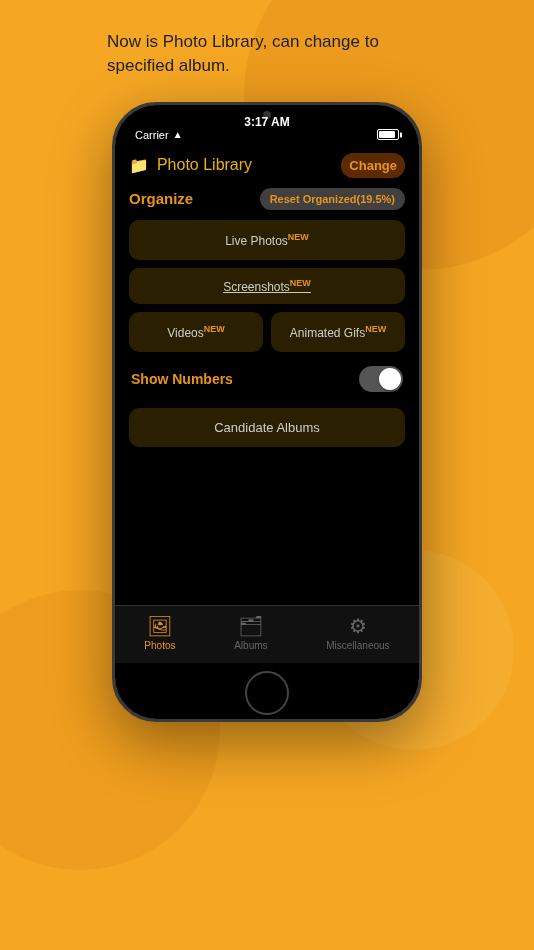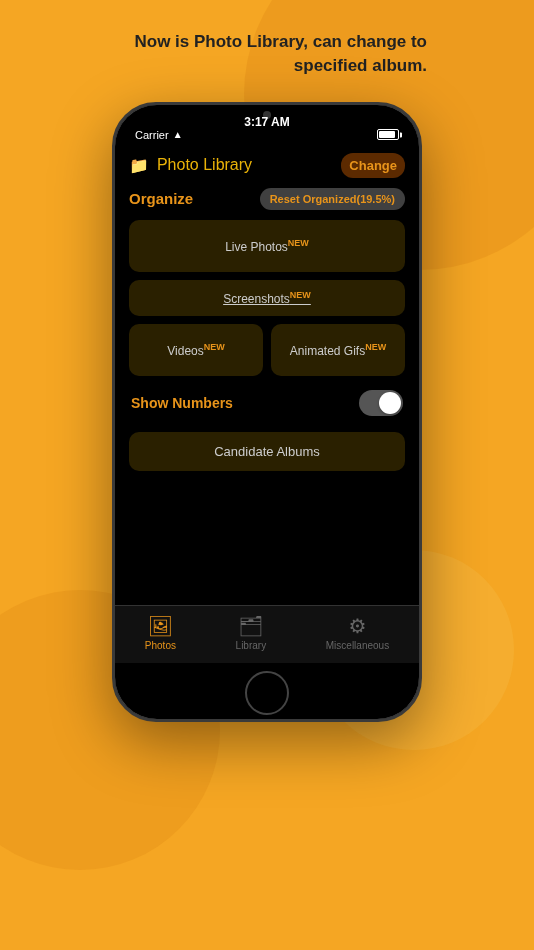--- a/index.html
+++ b/index.html
@@ -58,23 +58,23 @@
       font-size: 46px;
       font-weight: 900;
       color: #111;
       text-align: center;
       line-height: 1.1;
       margin-bottom: 10px;
     }
 
     .page-subtitle {
       font-size: 17px;
-      font-weight: 700;
+      font-weight: 400;
       color: #222;
-      text-align: right;
+      text-align: left;
       max-width: 320px;
       line-height: 1.4;
       margin-bottom: 24px;
     }
 
     
     .phone-frame {
       width: 310px;
       height: 620px;
       background: #1a1a1a;
@@ -265,21 +265,21 @@
     .cat-row {
       display: flex;
       gap: 8px;
       margin-bottom: 8px;
     }
     .cat-btn {
       flex: 1;
       background: #2a2000;
       border: none;
       border-radius: 10px;
-      padding: 18px 8px;
+      padding: 12px 8px;
       color: #ccc;
       font-size: 12px;
       font-weight: 500;
       cursor: pointer;
       text-align: center;
     }
     .cat-btn-full {
       width: 100%;
       background: #2a2000;
       border: none;
@@ -496,21 +496,21 @@
 
       </div>
 
       <div class="tab-bar">
         <div class="tab-item">
           <span class="tab-icon tab-icon-active">🖼</span>
           <span class="tab-label-active">Photos</span>
         </div>
         <div class="tab-item">
           <span class="tab-icon tab-icon-inactive">🗂</span>
-          <span class="tab-label">Library</span>
+          <span class="tab-label">Albums</span>
         </div>
         <div class="tab-item">
           <span class="tab-icon tab-icon-inactive">⚙</span>
           <span class="tab-label">Miscellaneous</span>
         </div>
       </div>
 
       <div class="home-btn">
         <div class="home-circle"></div>
       </div>

